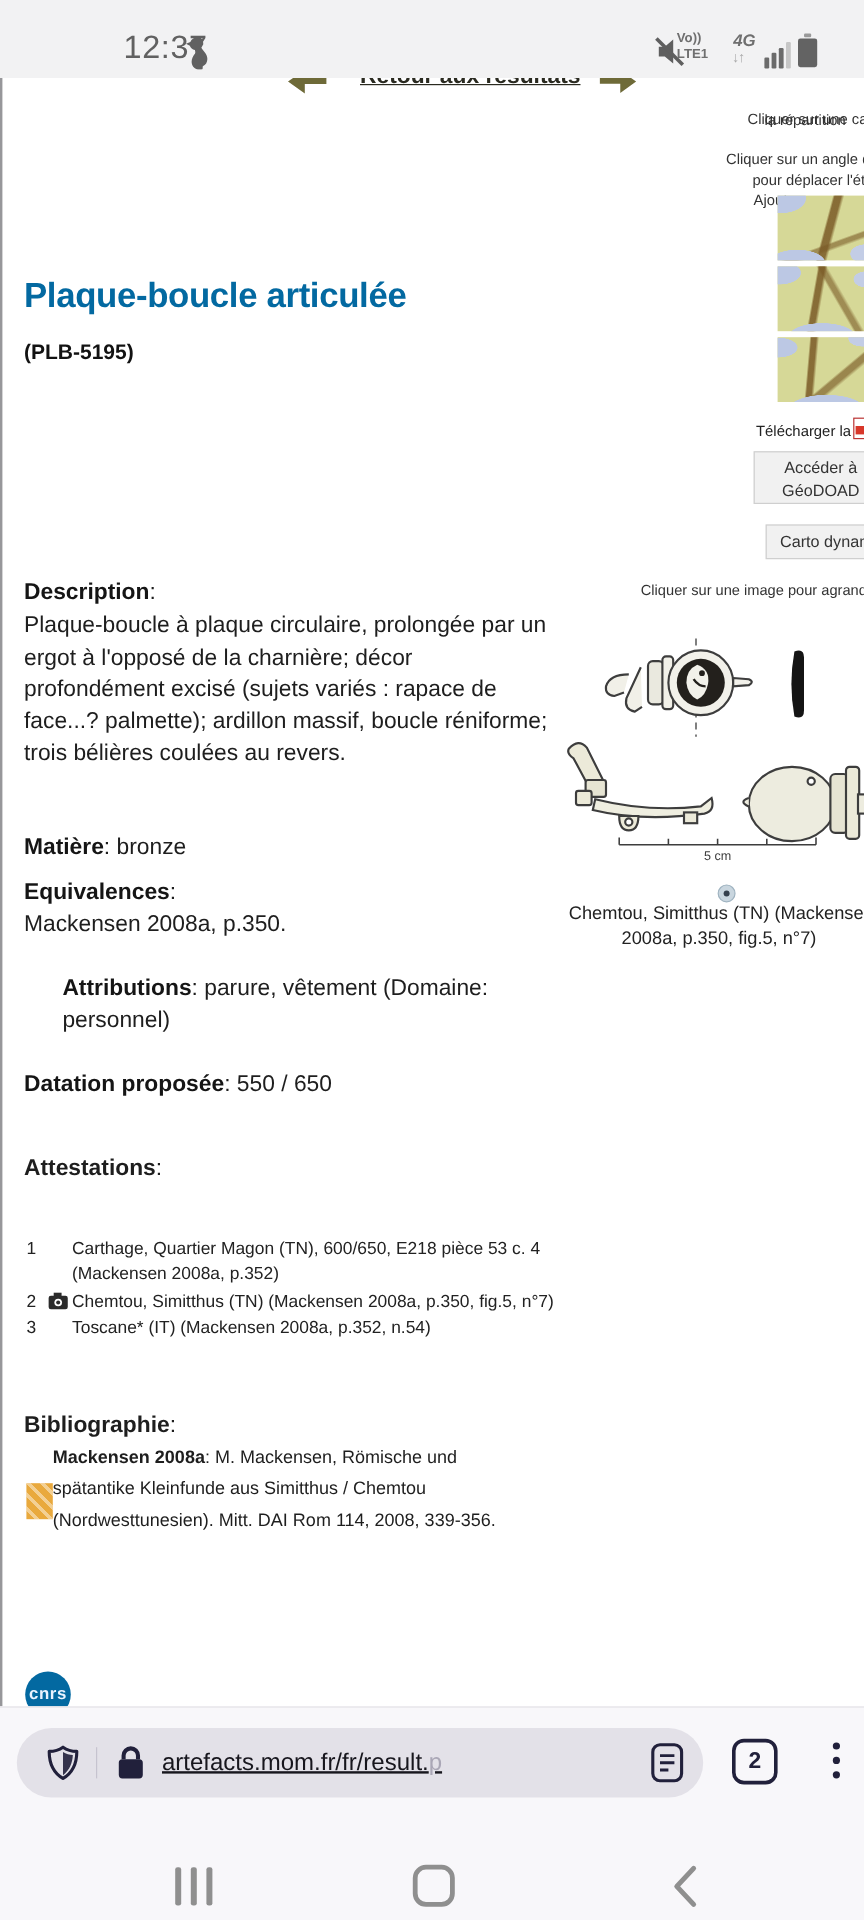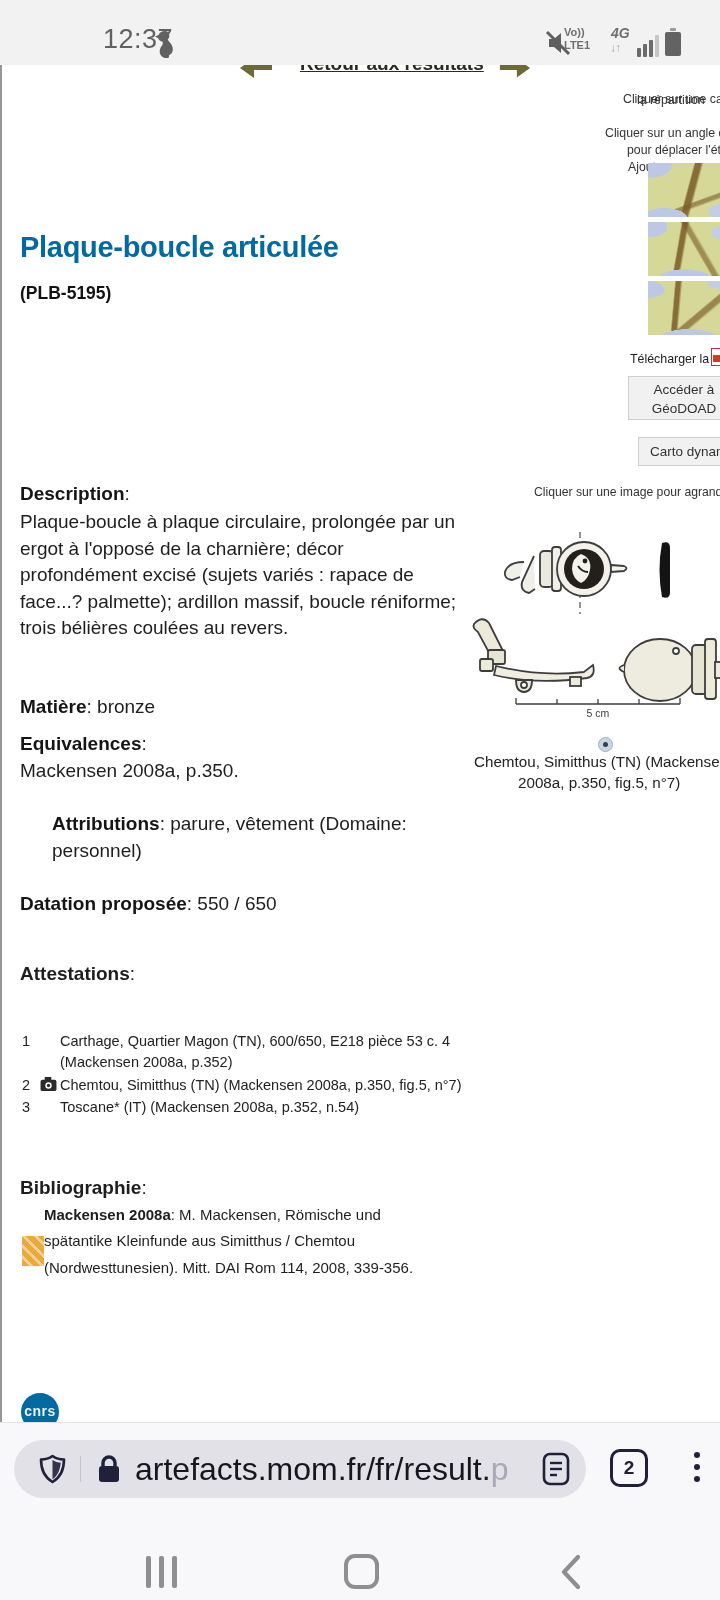--- a/index.html
+++ b/index.html
@@ -87,21 +87,21 @@
   .note-ico{position:absolute;left:20px;top:1171px;width:22px;height:30px;background:#e9a93d;cursor:pointer;
             background-image:repeating-linear-gradient(45deg,transparent 0 5px,rgba(255,255,255,.45) 5px 8px);}
   .cnrs{position:absolute;left:19px;top:1328px;width:38px;height:38px;border-radius:50%;background:#0369a1;
         color:#eaf3ff;font-size:14px;font-weight:bold;text-align:center;line-height:36px;letter-spacing:.5px;}
 
   
   .toolbar{position:absolute;left:0;top:1422px;width:720px;height:178px;background:#f8f7fa;border-top:1px solid #e3e2e7;box-sizing:border-box;}
   .urlpill{position:absolute;left:14px;top:17px;width:572px;height:58px;border-radius:29px;background:#e3e1e8;
            display:flex;align-items:center;cursor:text;}
   .pill-div{width:1px;height:26px;background:#c6c3cf;margin:0 15px 0 14px;flex:none;}
-  .urltext{font-size:32px;color:#17161d;margin-left:13px;white-space:nowrap;overflow:hidden;flex:1;}
+  .urltext{font-size:20px;color:#17161d;margin-left:13px;white-space:nowrap;overflow:hidden;flex:1;text-decoration:underline;}
   .urlfade{color:#aaa7b6;}
   .tabs-btn{position:absolute;left:610px;top:26px;width:38px;height:38px;border:3px solid #21203b;border-radius:10px;
             box-sizing:border-box;text-align:center;line-height:32px;font-size:19px;font-weight:bold;color:#21203b;cursor:pointer;}
   .menu-dots{position:absolute;left:694px;top:27px;width:7px;height:38px;cursor:pointer;}
   .menu-dots i{position:absolute;left:0;width:6px;height:6px;border-radius:50%;background:#21203b;}
 
   
   .nav-recents{position:absolute;left:146px;top:1556px;width:36px;height:32px;cursor:pointer;}
   .nav-recents i{position:absolute;top:0;width:4.5px;height:32px;background:#8f8f8f;border-radius:2px;}
   .nav-home{position:absolute;left:344px;top:1554px;width:35px;height:35px;border:4.5px solid #8f8f8f;

